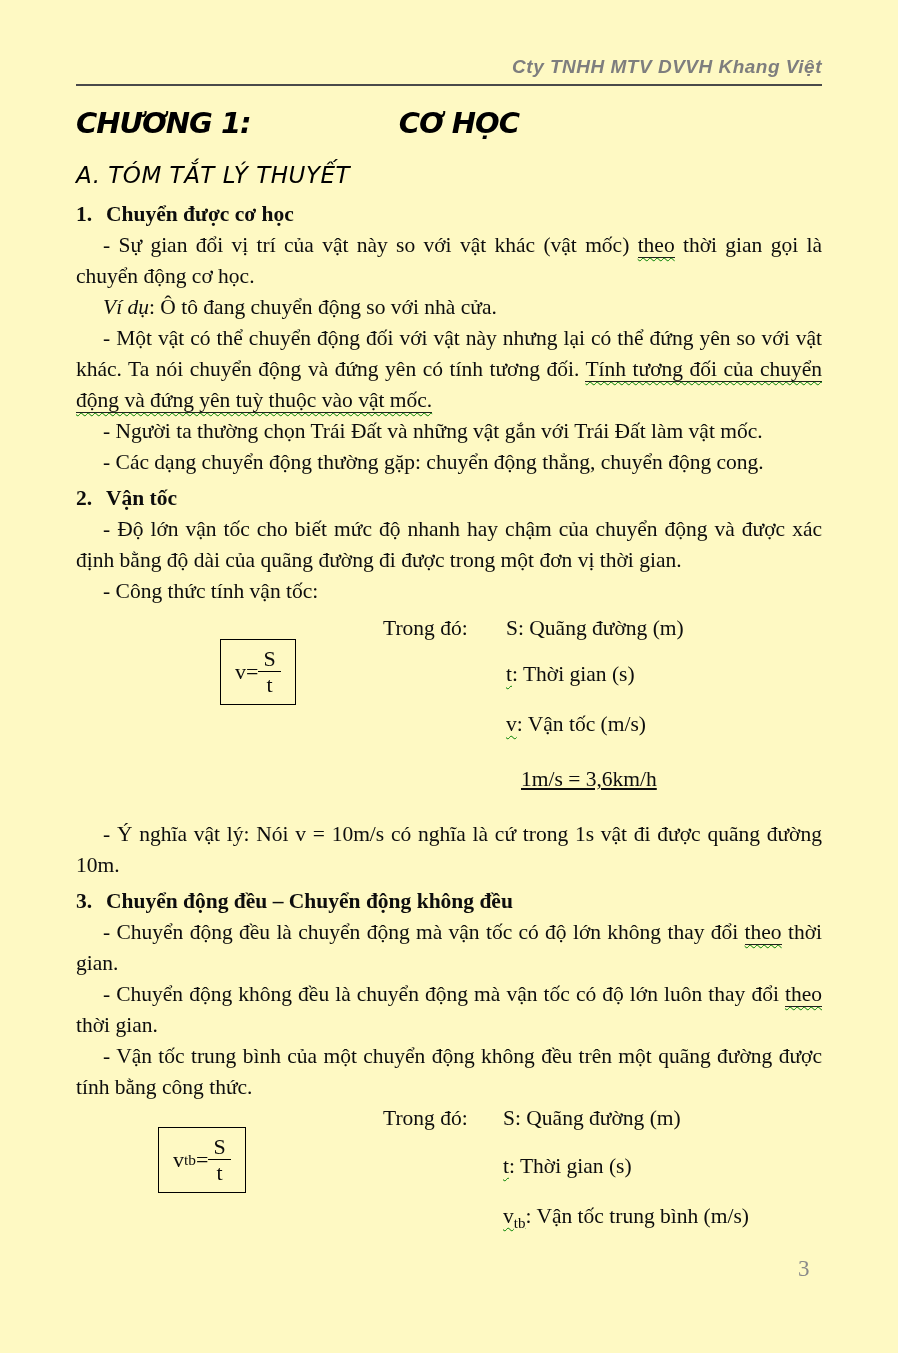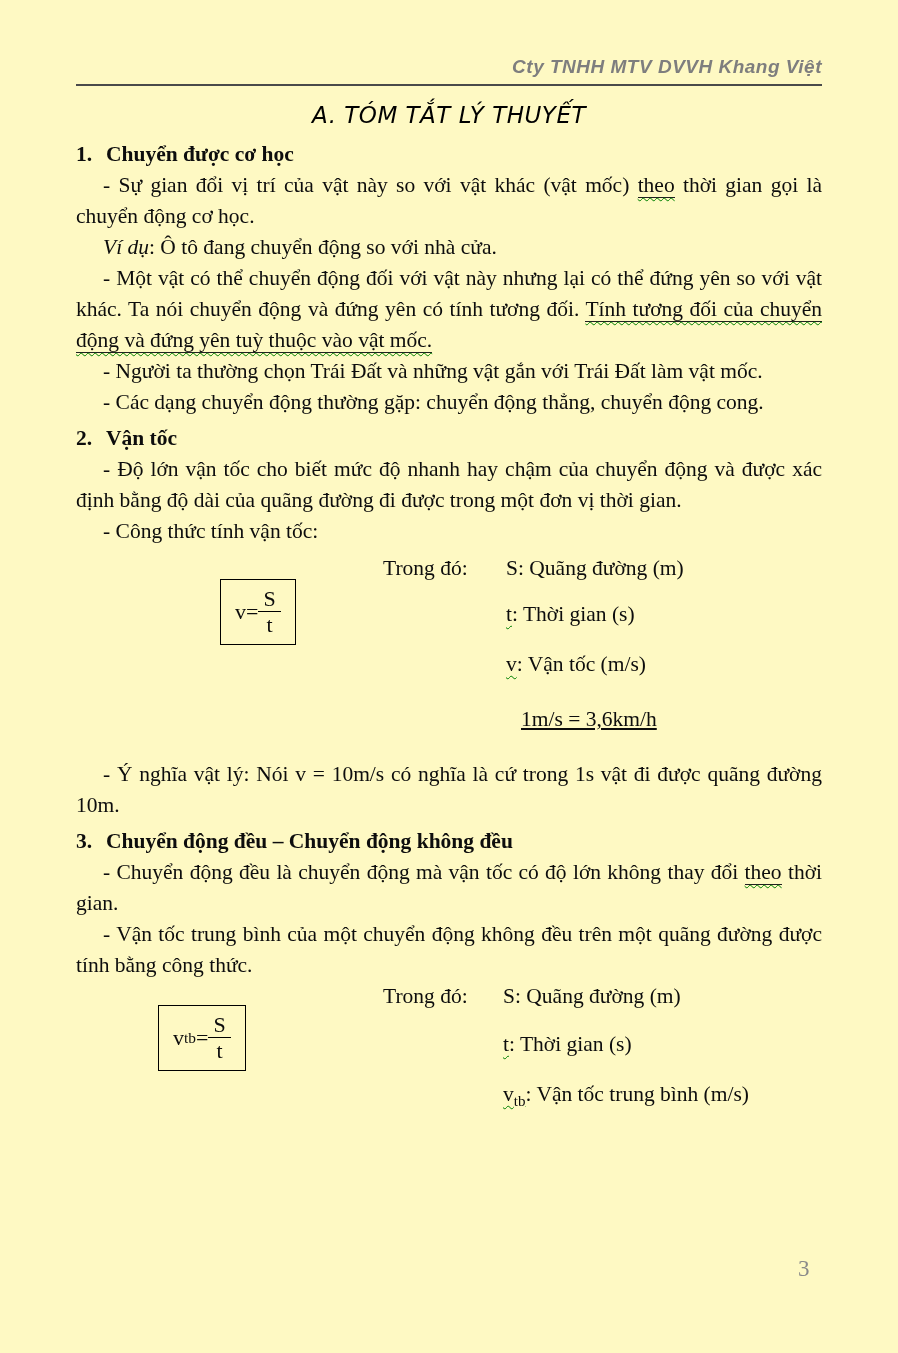--- a/index.html
+++ b/index.html
@@ -42,21 +42,20 @@
   }
   .chapter .subject { margin-left: 148px; }
   .section-a {
     margin-top: 16px;
     height: 32px;
     font-family: "DejaVu Sans", sans-serif;
     font-style: italic;
     font-size: 23px;
     letter-spacing: 0.5px;
     color: #000;
-    text-align: center;
   }
   
   p { margin: 0; text-indent: 27px; text-align: justify; line-height: 31px; }
   .sec-h { text-indent: 0; font-weight: bold; margin-top: 5px; }
   .sec-h .num { display: inline-block; width: 30px; }
   .ex-label { font-style: italic; }
   
   .wavy {
     text-decoration-line: underline;
     text-decoration-style: wavy;
@@ -100,20 +99,23 @@
 </style>
 </head>
 <body>
 
 <div class="page">
 
   <div class="hdr">
     <span>Cty TNHH MTV DVVH Khang Việt</span>
   </div>
 
+  <div class="chapter">
+    <span>CHƯƠNG 1:</span><span class="subject">CƠ HỌC</span>
+  </div>
 
   <div class="section-a">A. TÓM TẮT LÝ THUYẾT</div>
 
   <p class="sec-h"><span class="num">1.</span><span>Chuyển được cơ học</span></p>
 
   <p><span>- Sự gian đổi vị trí của vật này so với vật khác (vật mốc) </span><span class="u-wavy">theo</span><span> thời gian gọi là chuyển động cơ học.</span></p>
 
   <p><span class="ex-label">Ví dụ</span><span>: Ô tô đang chuyển động so với nhà cửa.</span></p>
 
   <p><span>- Một vật có thể chuyển động đối với vật này nhưng lại có thể đứng yên so với vật khác. Ta nói chuyển động và đứng yên có tính tương đối. </span><span class="u-wavy">Tính tương đối của chuyển động và đứng yên tuỳ thuộc vào vật mốc.</span></p>
@@ -145,20 +147,21 @@
   <div class="rel eqrow">
     <div class="abs" style="left:445px; top:15px;text-decoration:underline;">1m/s = 3,6km/h</div>
   </div>
 
   <p style="margin-top:6px;">- Ý nghĩa vật lý: Nói v = 10m/s có nghĩa là cứ trong 1s vật đi được quãng đường 10m.</p>
 
   <p class="sec-h"><span class="num">3.</span><span>Chuyển động đều – Chuyển động không đều</span></p>
 
   <p><span>- Chuyển động đều là chuyển động mà vận tốc có độ lớn không thay đổi </span><span class="u-wavy">theo</span><span> thời gian.</span></p>
 
+  <p><span>- Chuyển động không đều là chuyển động mà vận tốc có độ lớn luôn thay đổi </span><span class="u-wavy">theo</span><span> thời gian.</span></p>
 
   <p>- Vận tốc trung bình của một chuyển động không đều trên một quãng đường được tính bằng công thức.</p>
 
   <div class="rel block-f2">
     <div class="fbox" style="left:82px; top:24px;">
       <span>v</span>
         <sub class="sb">tb</sub>
         <span> = </span>
         <span class="frac">
           <span class="fnum">S</span>

